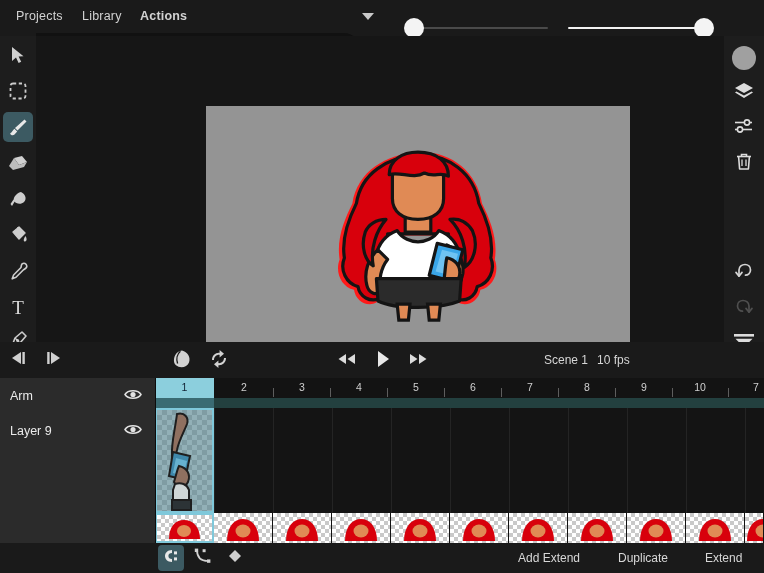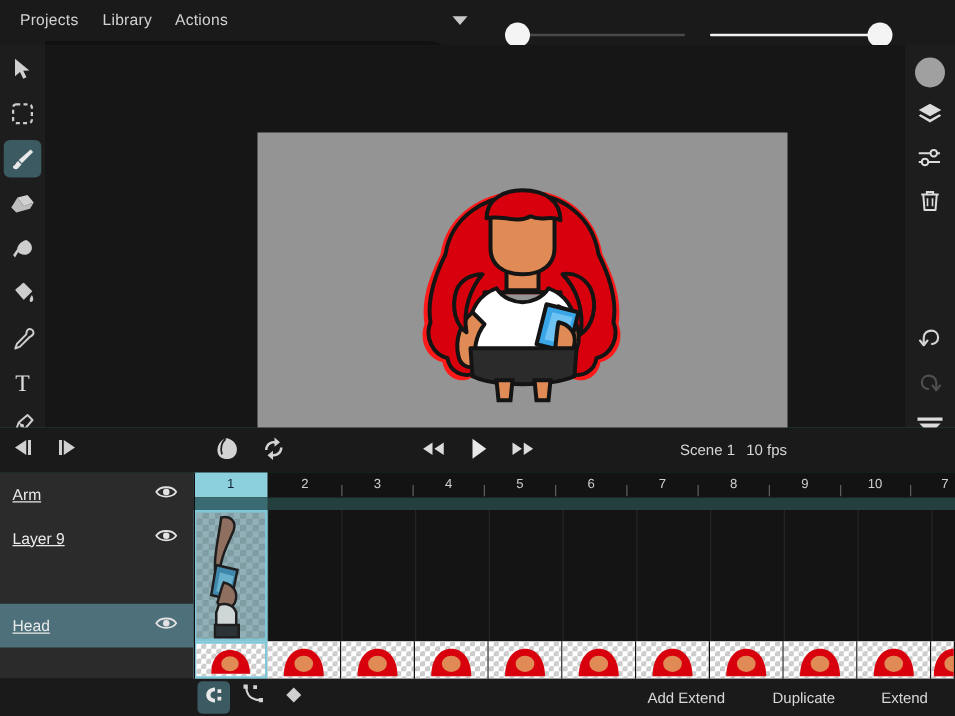--- a/index.html
+++ b/index.html
@@ -5,36 +5,36 @@
   * { box-sizing: border-box; margin: 0; padding: 0; }
   html, body {
     width: 764px; height: 573px;
     background: #1b1b1b;
     font-family: "Liberation Sans", sans-serif;
     overflow: hidden;
   }
   #app {
     position: relative;
     width: 764px; height: 573px;
-    background: #15803d;
+    background: #1d4ed8;
   }
 
   
   .topbar {
     position: absolute; left: 0; top: 0; width: 764px; height: 36px;
     background: #1a1a1a;
   }
   .menu-item {
     position: absolute; top: 9px;
     color: #d2d2d2; font-size: 12.5px; letter-spacing: .2px;
     white-space: nowrap;
   }
   .menu-projects { left: 16px; }
   .menu-library  { left: 82px; }
-  .menu-actions  { left: 140px; }
+  .menu-actions  { left: 140px; font-weight: bold; }
   .menu-caret {
     position: absolute; left: 362px; top: 13px;
     width: 0; height: 0;
     border-left: 6px solid transparent;
     border-right: 6px solid transparent;
     border-top: 7px solid #c9c9c9;
   }
 
   
   .slider-wrap { position: absolute; }
@@ -96,21 +96,21 @@
   .scene-text { position: absolute; color: #d6d6d6; font-size: 12px; white-space: nowrap; }
 
   
   .timeline { position: absolute; left: 0; top: 378px; width: 764px; height: 195px; background:#111111; }
   .layer-panel { position: absolute; left: 0; top: 0; width: 155px; height: 165px; background:#2b2b2b; }
   .layer-row {
     position: absolute; left: 0; width: 155px; height: 35px;
     display: flex; align-items: center;
   }
   .layer-row.sel { background: #4d707a; }
-  .layer-name { position: absolute; left: 10px; color: #eaeaea; font-size: 12.5px; text-decoration: underline; }
+  .layer-name { position: absolute; left: 10px; color: #eaeaea; font-size: 12.5px; }
   .eye { position: absolute; left: 124px; width: 18px; height: 18px; }
   .add-layer {
     position: absolute; left: 0; top: 165px; width: 155px; height: 30px;
     background: #111111; display: flex; align-items: center;
   }
   .add-plus { position:absolute; left:9px; color:#d8d8d8; font-size:19px; line-height:19px; font-weight:300; }
 
   .ruler { position: absolute; left: 155px; top: 0; width: 609px; height: 20px; background:#131313; }
   .ruler-num { position: absolute; top: 3px; color:#cfcfcf; font-size: 10.5px; transform: translateX(-50%); }
   .ruler-tick { position: absolute; top: 10px; width: 1px; height: 9px; background:#5e5e5e; }
@@ -439,29 +439,20 @@
         <span class="layer-name">Arm</span>
         <span class="eye">
           <svg width="18" height="13" viewBox="0 0 18 13">
               <path d="M1 6.5 C4 1.5 14 1.5 17 6.5 C14 11.5 4 11.5 1 6.5 Z" fill="none" stroke="#e2e2e2" stroke-width="1.5"></path>
               <circle cx="9" cy="6.5" r="2.6" fill="#e2e2e2"></circle>
             </svg>
         </span>
       </div>
       <div class="layer-row" style="top:35px">
         <span class="layer-name">Layer 9</span>
-        <span class="eye">
-          <svg width="18" height="13" viewBox="0 0 18 13">
-              <path d="M1 6.5 C4 1.5 14 1.5 17 6.5 C14 11.5 4 11.5 1 6.5 Z" fill="none" stroke="#e2e2e2" stroke-width="1.5"></path>
-              <circle cx="9" cy="6.5" r="2.6" fill="#e2e2e2"></circle>
-            </svg>
-        </span>
-      </div>
-      <div class="layer-row sel" style="top:105px">
-        <span class="layer-name">Head</span>
         <span class="eye">
           <svg width="18" height="13" viewBox="0 0 18 13">
               <path d="M1 6.5 C4 1.5 14 1.5 17 6.5 C14 11.5 4 11.5 1 6.5 Z" fill="none" stroke="#e2e2e2" stroke-width="1.5"></path>
               <circle cx="9" cy="6.5" r="2.6" fill="#e2e2e2"></circle>
             </svg>
         </span>
       </div>
     </div>
 
     <div class="add-layer">

